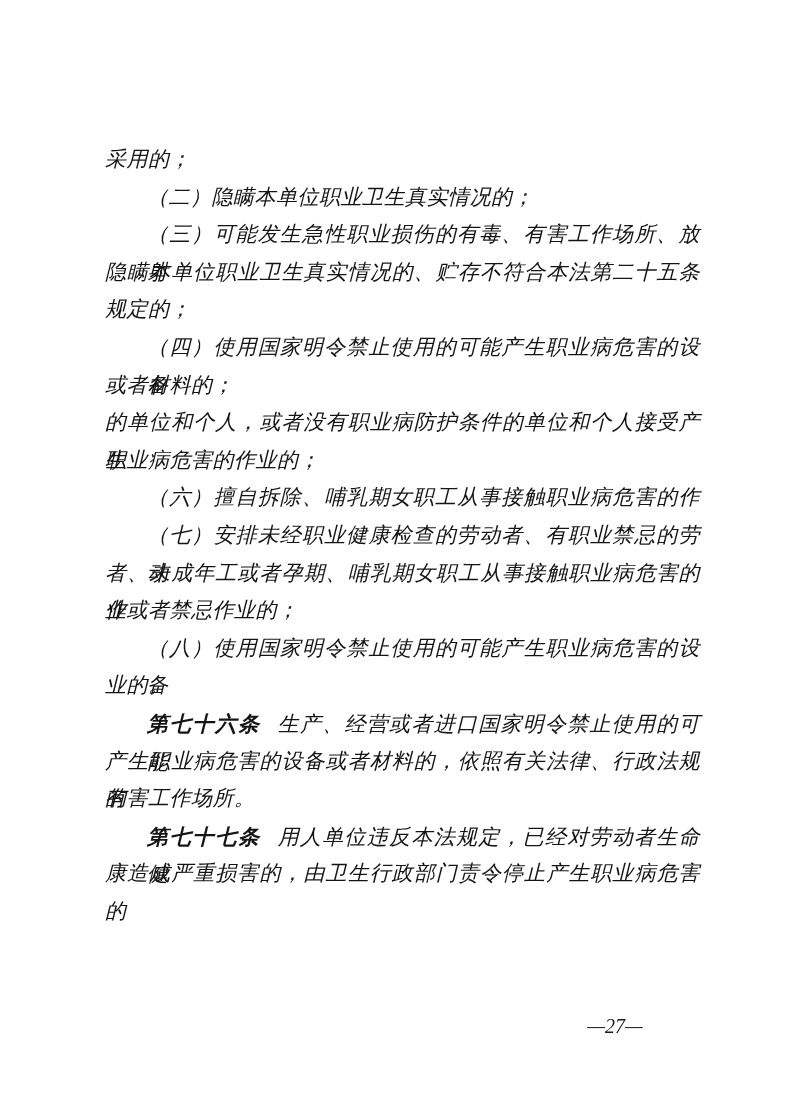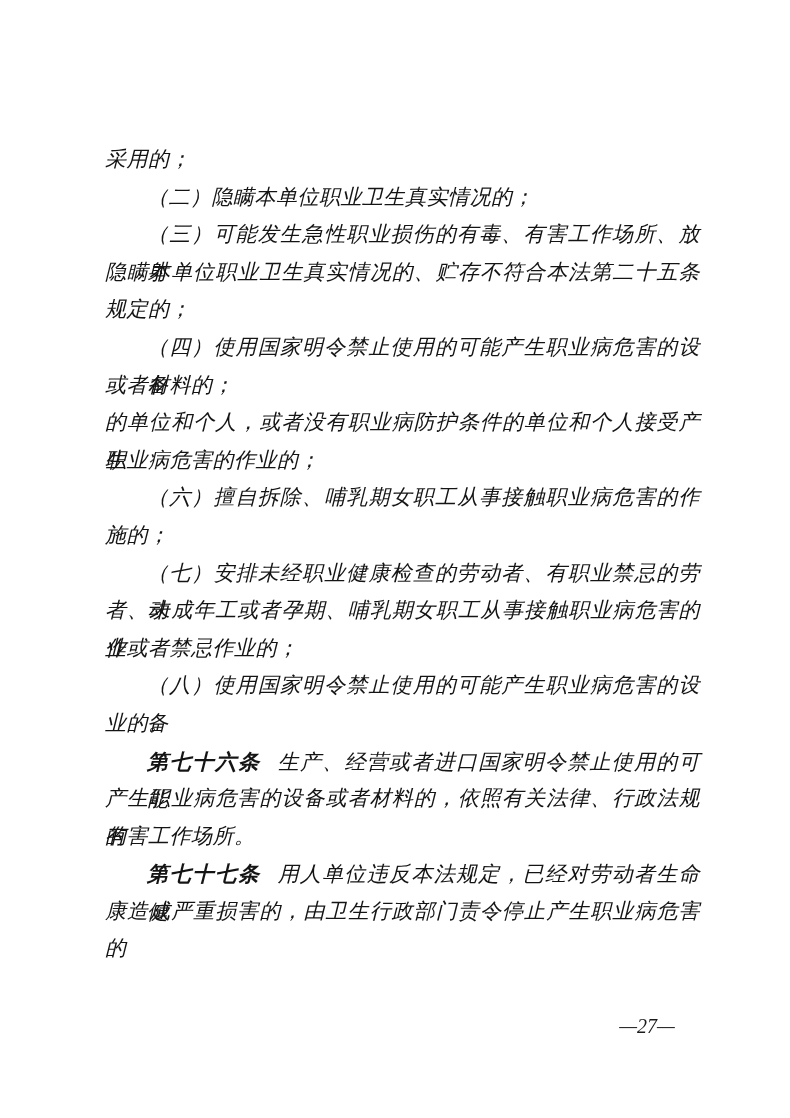--- a/index.html
+++ b/index.html
@@ -53,21 +53,21 @@
   .article-no {
     font-weight: 700;
     font-family: "Liberation Sans", "DejaVu Sans", sans-serif;
     letter-spacing: 1px;
   }
   .after-prefix {
     margin-left: 17px;
   }
   .page-number {
     position: absolute;
-    left: 616px;
+    left: 584px;
     top: 1013px;
     width: 62px;
     height: 26px;
     line-height: 26px;
     font-size: 20px;
     text-align: center;
     letter-spacing: 0px;
     color: #1a1a1a;
   }
 </style>
@@ -79,21 +79,20 @@
       <div class="line">采用的；</div>
       <div class="line indent">（二）隐瞒本单位职业卫生真实情况的；</div>
       <div class="line indent fill">（三）可能发生急性职业损伤的有毒、有害工作场所、放射</div>
       <div class="line fill">隐瞒本单位职业卫生真实情况的、贮存不符合本法第二十五条</div>
       <div class="line">规定的；</div>
       <div class="line indent fill">（四）使用国家明令禁止使用的可能产生职业病危害的设备</div>
       <div class="line">或者材料的；</div>
       <div class="line fill">的单位和个人，或者没有职业病防护条件的单位和个人接受产生</div>
       <div class="line">职业病危害的作业的；</div>
       <div class="line indent fill">（六）擅自拆除、哺乳期女职工从事接触职业病危害的作</div>
-      <div class="line">施的；</div>
       <div class="line indent fill">（七）安排未经职业健康检查的劳动者、有职业禁忌的劳动</div>
       <div class="line fill">者、未成年工或者孕期、哺乳期女职工从事接触职业病危害的作</div>
       <div class="line">业或者禁忌作业的；</div>
       <div class="line indent fill">（八）使用国家明令禁止使用的可能产生职业病危害的设备</div>
       <div class="line">业的。</div>
       <div class="line indent fill"><span class="article-no">第七十六条</span><span class="after-prefix">生产、经营或者进口国家明令禁止使用的可能</span></div>
       <div class="line fill">产生职业病危害的设备或者材料的，依照有关法律、行政法规的</div>
       <div class="line">有害工作场所。</div>
       <div class="line indent fill"><span class="article-no">第七十七条</span><span class="after-prefix">用人单位违反本法规定，已经对劳动者生命健</span></div>
       <div class="line fill">康造成严重损害的，由卫生行政部门责令停止产生职业病危害的</div>

